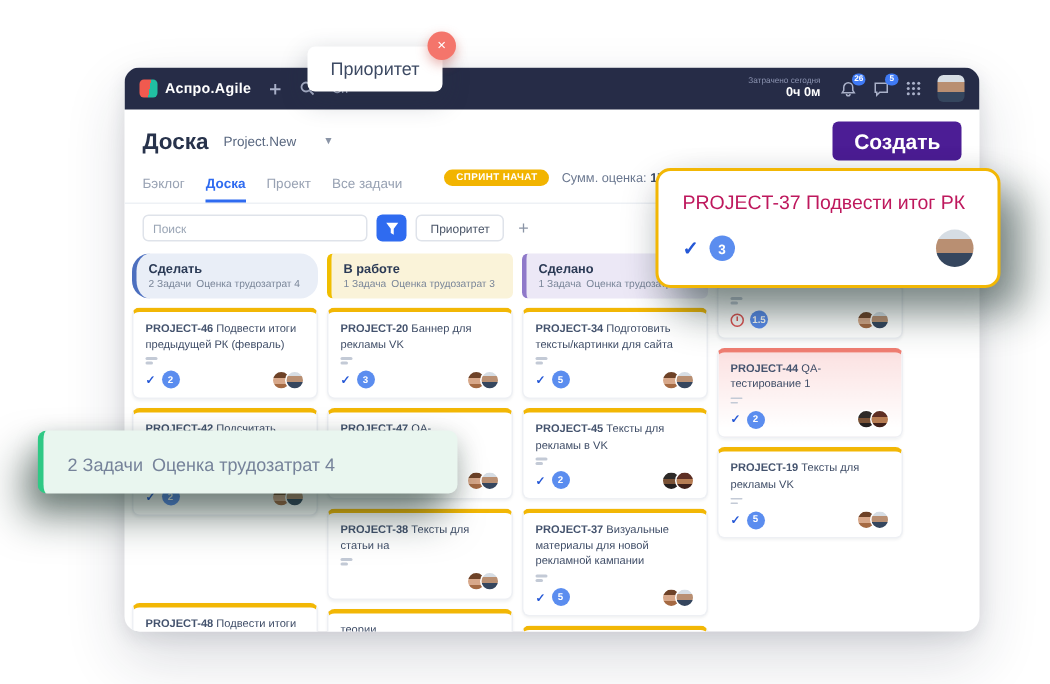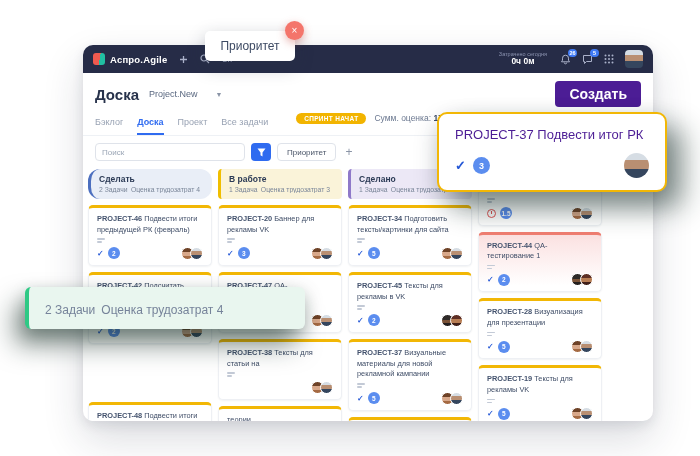--- a/index.html
+++ b/index.html
@@ -14,21 +14,21 @@
   
   .navbar { height:28px; background:#262c47; display:flex; align-items:center; padding:0 10px; gap:10px; }
   .logo { display:flex; align-items:center; gap:5px; }
   .logo-icon { width:12px; height:12px; border-radius:3px;
     background:linear-gradient(100deg,#f05a4f 0 55%,#21bfa2 55% 100%); }
   .logo-text { color:#fff; font-size:9.5px; font-weight:bold; letter-spacing:.2px; }
   .nav-ic { width:12px; height:12px; display:flex; align-items:center; justify-content:center; }
   .nav-ic svg { display:block; }
   .nav-partial { color:#aab1c9; font-size:8.5px; }
   .nav-right { margin-left:auto; display:flex; align-items:center; gap:10px; }
-  .time-block { text-align:center; line-height:1.15; margin-right:2px; }
+  .time-block { text-align:right; line-height:1.15; margin-right:2px; }
   .time-cap { font-size:5.5px; color:#8b93b0; }
   .time-val { font-size:8.5px; color:#fff; font-weight:bold; }
   .badge-ic { position:relative; }
   .ic-badge { position:absolute; top:-4px; right:-6px; background:#3f7af5; color:#fff;
     font-size:5.5px; line-height:8px; min-width:9px; height:8px; border-radius:5px;
     text-align:center; padding:0 1px; font-weight:bold; }
   .avatar-nav { width:18px; height:18px; border-radius:4px; }
 
   
   .bheader { display:flex; align-items:center; padding:8px 12px 2px; }
@@ -102,21 +102,21 @@
 
   .accepted { position:absolute; left:25px; top:287px; width:280px; background:#e9f6ef;
     border-left:4px solid #2fc985; border-radius:6px; padding:10px 16px 12px; z-index:5;
     box-shadow:-10px 16px 26px rgba(17,42,33,.5), 0 6px 16px rgba(17,42,33,.25); }
   .accepted-title { font-size:16px; font-weight:bold; color:#25324a; }
   .accepted-sub { font-size:12px; color:#76839a; margin-top:6px; }
 
   .task-popup { position:absolute; left:437px; top:112px; width:230px; height:80px; background:#fff;
     border:2px solid #f2b705; border-radius:10px; padding:13px 16px 10px; z-index:5;
     box-shadow:16px 16px 28px rgba(17,42,33,.48), 0 10px 24px rgba(30,40,60,.2); }
-  .popup-title { font-size:13px; color:#4c1d95; }
+  .popup-title { font-size:13px; color:#be185d; }
   .popup-meta { margin-top:11px; display:flex; align-items:center; }
   .popup-meta .check { font-size:13px; }
   .popup-badge { width:17px; height:17px; border-radius:50%; background:#5b8def; color:#fff;
     font-size:9px; display:flex; align-items:center; justify-content:center; margin-left:7px; font-weight:bold; }
   .popup-av { width:25px; height:25px; border-radius:50%; margin-left:auto; }
 </style>
 </head>
 <body>
 
 <div class="window">
@@ -402,36 +402,20 @@
       <span class="check"></span>
 
       <span class="nbadge">2</span>
       <span class="avatars">
                 <span class="av av-b"></span>
                 <span class="av av-r"></span>
               </span>
     </div>
   </div>
           <div class="card">
-    <div class="card-title"><b>PROJECT-28</b><span> Визуализация для презентации</span></div>
-    <div class="desc-icon">
-              <i></i>
-              <i></i>
-            </div>
-    <div class="card-meta">
-      <span class="check"></span>
-
-      <span class="nbadge">5</span>
-      <span class="avatars">
-                <span class="av av-w"></span>
-                <span class="av av-m"></span>
-              </span>
-    </div>
-  </div>
-          <div class="card">
     <div class="card-title"><b>PROJECT-19</b><span> Тексты для рекламы VK</span></div>
     <div class="desc-icon">
               <i></i>
               <i></i>
             </div>
     <div class="card-meta">
       <span class="check"></span>
 
       <span class="nbadge">5</span>
       <span class="avatars">

